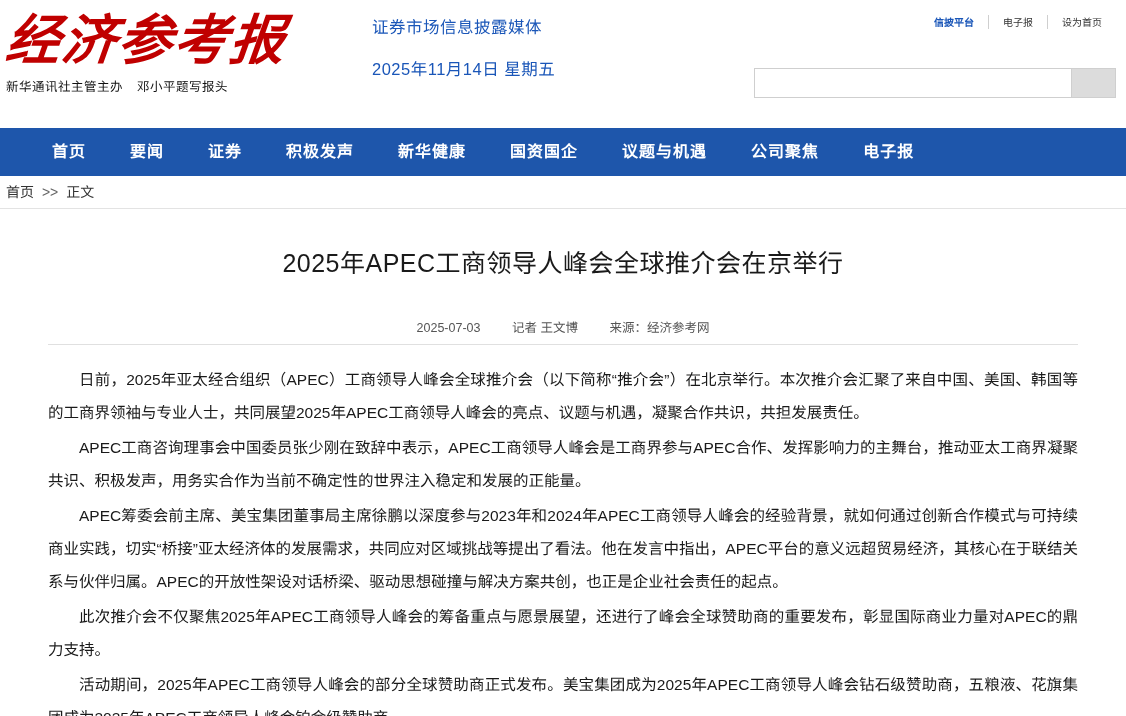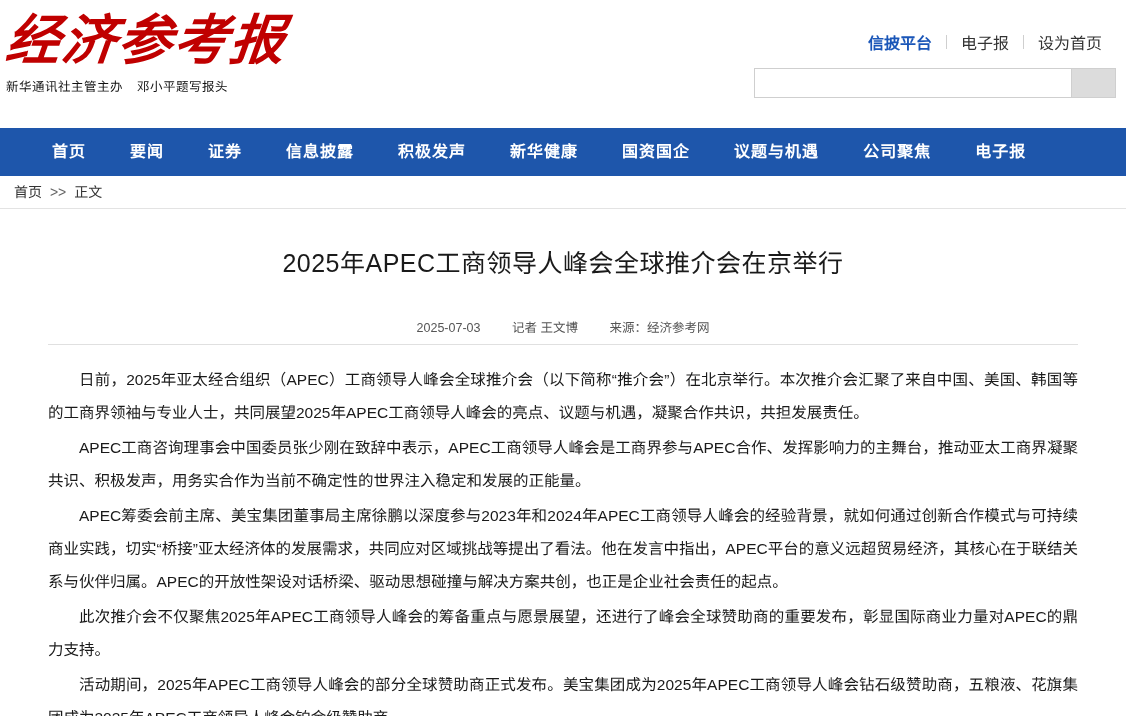--- a/index.html
+++ b/index.html
@@ -62,22 +62,22 @@
   }
   .center-line2 {
     font-size: 16.5px;
     color: #1a56b8;
     letter-spacing: 0.5px;
   }
 
   .top-links {
     position: absolute;
     right: 10px;
-    top: 30px;
-    font-size: 16px;
+    top: 14px;
+    font-size: 10px;
     display: flex;
     align-items: center;
     gap: 0;
   }
   .top-links a {
     text-decoration: none;
     color: #333;
     padding: 0 14px;
   }
   .top-links a.highlight {
@@ -142,21 +142,21 @@
     letter-spacing: 1px;
   }
 
   
   .breadcrumb {
     height: 32px;
     line-height: 32px;
     font-size: 14px;
     color: #333;
     border-bottom: 1px solid #e3e3e3;
-    padding-left: 14px;
+    padding-left: 6px;
   }
   .breadcrumb a {
     color: #333;
     text-decoration: none;
   }
   .breadcrumb .sep {
     color: #666;
     padding: 0 4px;
   }
 
@@ -213,40 +213,43 @@
 
 <div class="header">
 
   <div class="masthead">
     <div class="masthead-title">经济参考报</div>
     <div class="masthead-sub">
       <span>新华通讯社主管主办</span><span class="sep"></span><span>邓小平题写报头</span>
     </div>
   </div>
 
+  <div class="center-block">
+    <div class="center-line1">证券市场信息披露媒体</div>
+    <div class="center-line2">2025年11月14日 星期五</div>
+  </div>
 
   <div class="top-links">
     <a class="highlight" href="#">信披平台</a>
     <div class="divider"></div>
     <a href="#">电子报</a>
     <div class="divider"></div>
     <a href="#">设为首页</a>
   </div>
 
   <div class="search-wrap">
     <input class="search-input" type="text" placeholder="" style="">
     <button class="search-btn"></button>
   </div>
 </div>
 
 <div class="nav">
   <div class="nav-item">首页</div>
   <div class="nav-item">要闻</div>
   <div class="nav-item">证券</div>
-  <div class="nav-item">信息披露</div>
   <div class="nav-item">积极发声</div>
   <div class="nav-item">新华健康</div>
   <div class="nav-item">国资国企</div>
   <div class="nav-item">议题与机遇</div>
   <div class="nav-item">公司聚焦</div>
   <div class="nav-item">电子报</div>
 </div>
 
 <div class="breadcrumb">
   <a href="#">首页</a>

